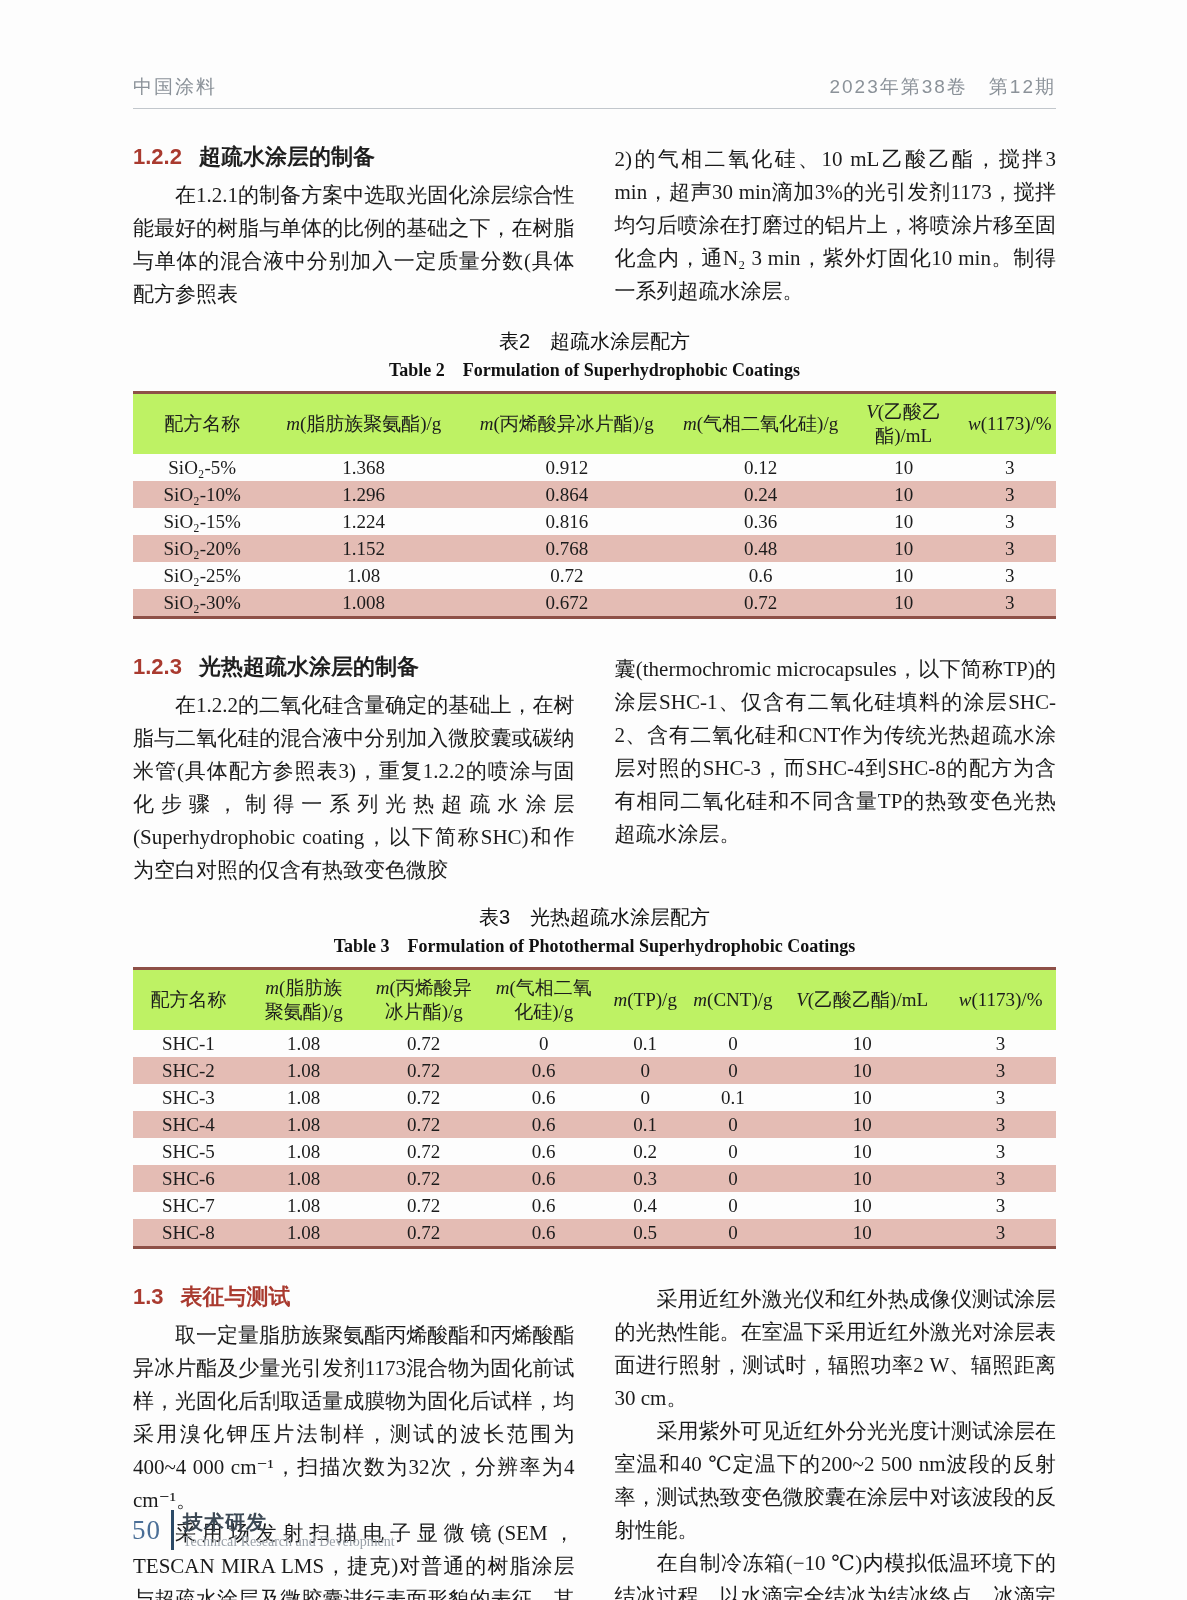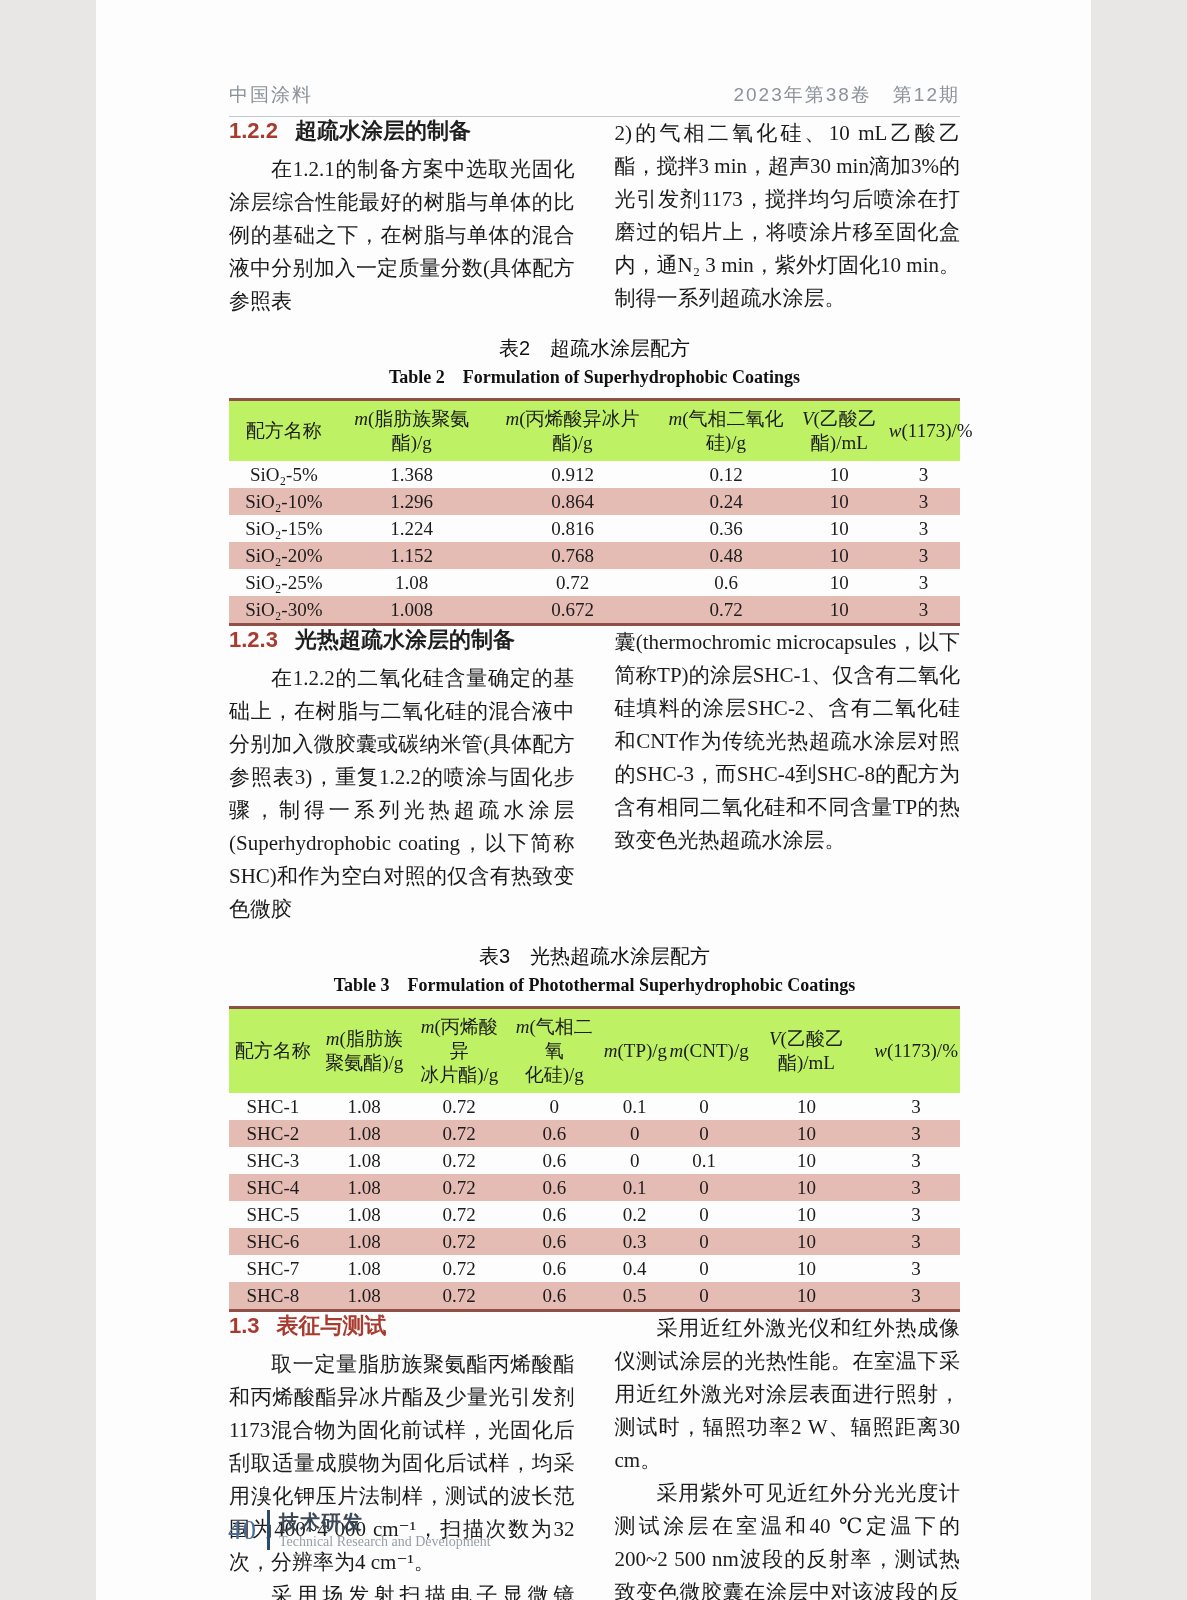--- a/index.html
+++ b/index.html
@@ -1,36 +1,36 @@
 <!DOCTYPE html>
 <html lang="zh"><head>
 <meta charset="utf-8">
 <style>
   * { margin:0; padding:0; box-sizing:border-box; }
   html,body { background:#e9e7e6; }
   .page {
     position:relative;
-    width:995px; height:1600px;
+    width:1187px; height:1600px;
     margin:0 auto;
     background:#fdfdfd;
     overflow:hidden;
-    padding:8px 131px 0 133px;
+    padding:0 131px 0 133px;
     font-family:"Liberation Serif","DejaVu Serif",serif;
     color:#1c1c1c;
   }
   
   .page-header {
     display:flex; justify-content:space-between; align-items:flex-end;
     padding-top:74px; padding-bottom:8px;
     border-bottom:1px solid #c2c7cc;
     font-family:"Liberation Sans","DejaVu Sans",sans-serif;
     font-size:19px; color:#8b9299; letter-spacing:2px;
   }
   
-  .section { display:flex; gap:40px; }
+  .section { display:flex; gap:40px; margin-top:34px; }
   .col { flex:1; min-width:0; }
   .section-heading {
     font-family:"Liberation Sans","DejaVu Sans",sans-serif;
     font-size:22px; line-height:28px; font-weight:bold;
     margin-bottom:8px; color:#1f1f1f;
   }
   .sec-num { color:#a93a2f; margin-right:17px; font-weight:bold; }
   .sec-title-red { color:#a93a2f; }
   .para {
     font-size:21px; line-height:33px; text-align:justify;
@@ -331,21 +331,21 @@
     <div class="col">
       <div>
           <p class="para indent">采用近红外激光仪和红外热成像仪测试涂层的光热性能。在室温下采用近红外激光对涂层表面进行照射，测试时，辐照功率2 W、辐照距离30 cm。</p>
           <p class="para indent">采用紫外可见近红外分光光度计测试涂层在室温和40 ℃定温下的200~2 500 nm波段的反射率，测试热致变色微胶囊在涂层中对该波段的反射性能。</p>
           <p class="para indent">在自制冷冻箱(−10 ℃)内模拟低温环境下的结冰过程，以水滴完全结冰为结冰终点，冰滴完全融化为除冰终点。采用近红外激光仪(2 W、30 cm)和红外热成像仪测试涂层的光热除冰性能。采用微控摄像头连接电脑实时记录样品的结冰过程和光热除冰过程。</p>
         </div>
     </div>
   </div>
 
   <div class="page-footer">
-    <span class="page-num">40</span>
+    <span class="page-num">50</span>
     <span class="footer-bar"></span>
     <span class="footer-col">
       <span class="footer-zh">技术研发</span>
       <span class="footer-en">Technical Research and Development</span>
     </span>
   </div>
 
 </div>
 
 </body></html>

